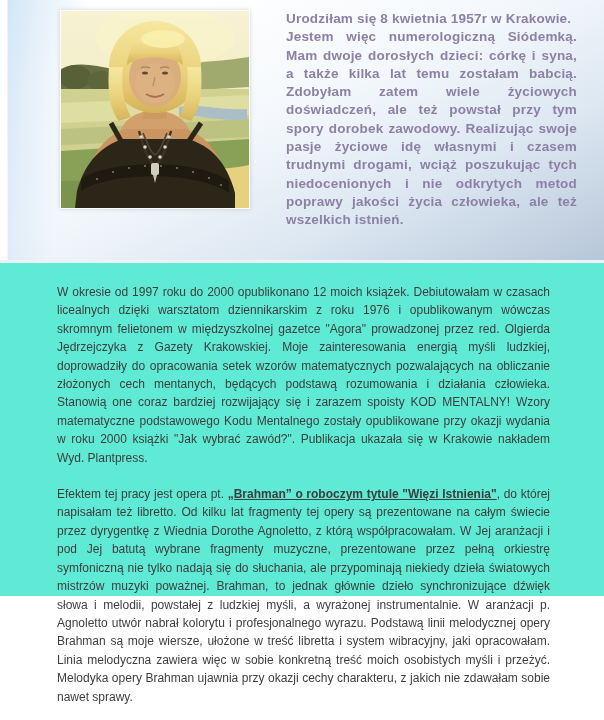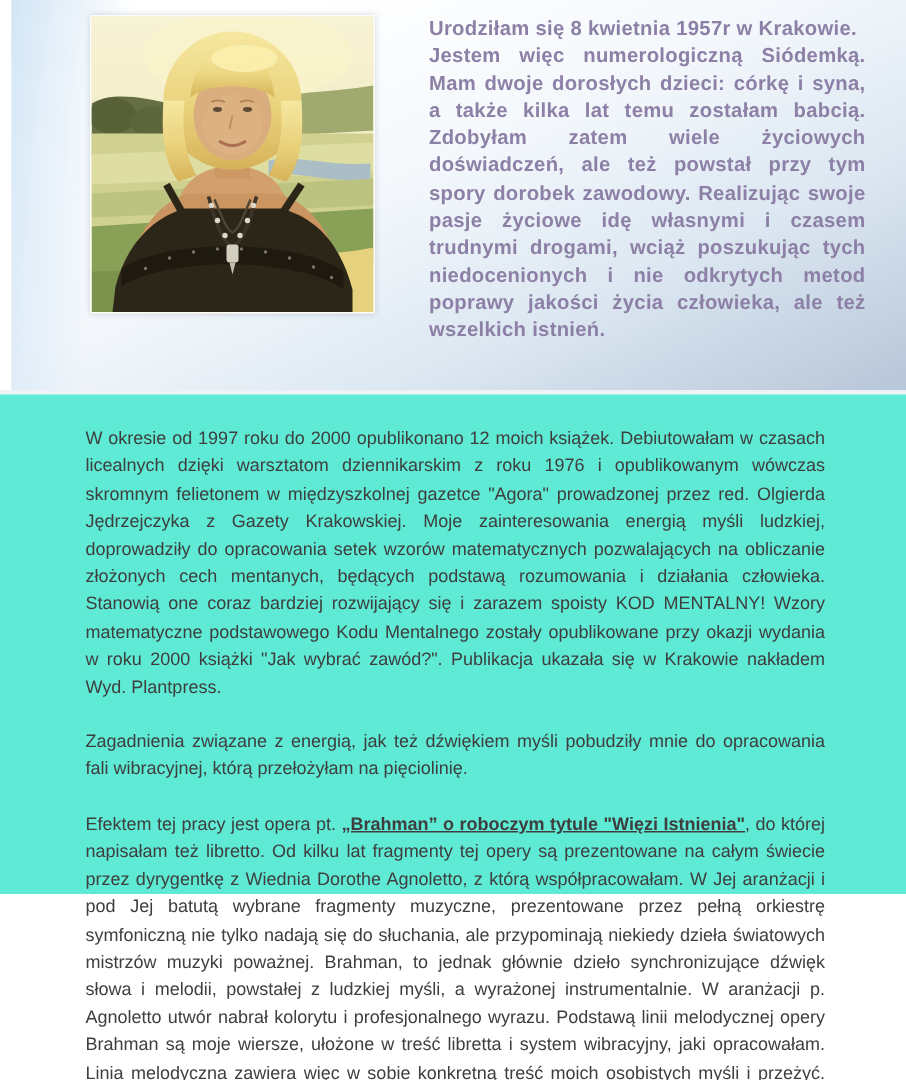--- a/index.html
+++ b/index.html
@@ -150,17 +150,16 @@
     </div>
 
     <div class="intro">
       <p>Urodziłam się 8 kwietnia 1957r w Krakowie.</p>
       <p>Jestem więc numerologiczną Siódemką. Mam dwoje dorosłych dzieci: córkę i syna, a także kilka lat temu zostałam babcią. Zdobyłam zatem wiele życiowych doświadczeń, ale też powstał przy tym spory dorobek zawodowy. Realizując swoje pasje życiowe idę własnymi i czasem trudnymi drogami, wciąż poszukując tych niedocenionych i nie odkrytych metod poprawy jakości życia człowieka, ale też wszelkich istnień.</p>
     </div>
   </div>
 
   <div class="article">
     <p>W okresie od 1997 roku do 2000 opublikonano 12 moich książek. Debiutowałam w czasach licealnych dzięki warsztatom dziennikarskim z roku 1976 i opublikowanym wówczas skromnym felietonem w międzyszkolnej gazetce "Agora" prowadzonej przez red. Olgierda Jędrzejczyka z Gazety Krakowskiej. Moje zainteresowania energią myśli ludzkiej, doprowadziły do opracowania setek wzorów matematycznych pozwalających na obliczanie złożonych cech mentanych, będących podstawą rozumowania i działania człowieka. Stanowią one coraz bardziej rozwijający się i zarazem spoisty KOD MENTALNY! Wzory matematyczne podstawowego Kodu Mentalnego zostały opublikowane przy okazji wydania w roku 2000 książki "Jak wybrać zawód?". Publikacja ukazała się w Krakowie nakładem Wyd. Plantpress.</p>
-    <p>Zagadnienia związane z energią, jak też dźwiękiem myśli pobudziły mnie do opracowania fali wibracyjnej, którą przełożyłam na pięciolinię.</p>
     <p><span>Efektem tej pracy jest opera pt. </span><span class="opera-highlight">„Brahman” o roboczym tytule "Więzi Istnienia"</span><span>, do której napisałam też libretto. Od kilku lat fragmenty tej opery są prezentowane na całym świecie przez dyrygentkę z Wiednia Dorothe Agnoletto, z którą współpracowałam. W Jej aranżacji i pod Jej batutą wybrane fragmenty muzyczne, prezentowane przez pełną orkiestrę symfoniczną nie tylko nadają się do słuchania, ale przypominają niekiedy dzieła światowych mistrzów muzyki poważnej. Brahman, to jednak głównie dzieło synchronizujące dźwięk słowa i melodii, powstałej z ludzkiej myśli, a wyrażonej instrumentalnie. W aranżacji p. Agnoletto utwór nabrał kolorytu i profesjonalnego wyrazu. Podstawą linii melodycznej opery Brahman są moje wiersze, ułożone w treść libretta i system wibracyjny, jaki opracowałam. Linia melodyczna zawiera więc w sobie konkretną treść moich osobistych myśli i przeżyć. Melodyka opery Brahman ujawnia przy okazji cechy charakteru, z jakich nie zdawałam sobie nawet sprawy.</span></p>
   </div>
 
 </div>
 
 </body></html>

